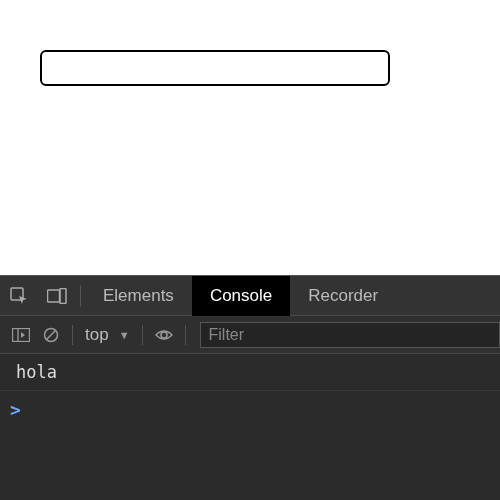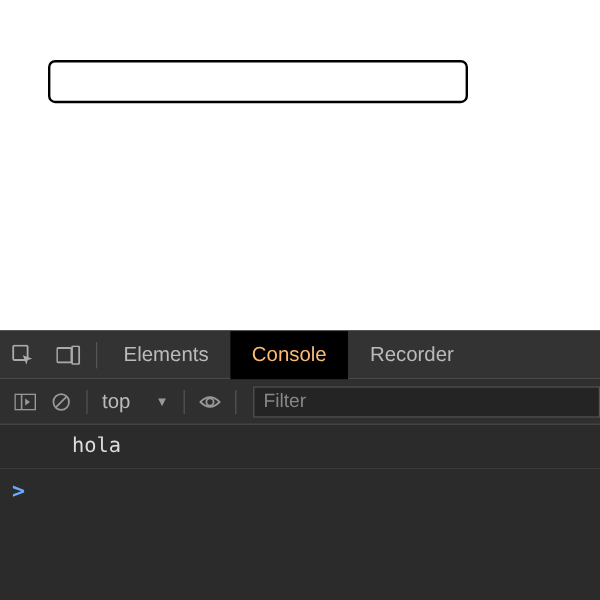--- a/index.html
+++ b/index.html
@@ -65,21 +65,21 @@
   .dt-tab {
     padding: 0 18px;
     height: 40px;
     line-height: 40px;
     color: #bbb;
     cursor: pointer;
     white-space: nowrap;
   }
   .dt-tab.active {
     background: #000;
-    color: #fdba74;
+    color: #ffffff;
   }
   .dt-toolbar {
     display: flex;
     align-items: center;
     height: 38px;
     background: #2f2f2f;
     border-bottom: 1px solid #4a4a4a;
     padding-left: 6px;
   }
   .tb-icon {
@@ -96,21 +96,21 @@
     height: 20px;
     background: #555;
     margin: 0 6px;
   }
   .context-select {
     display: flex;
     align-items: center;
     color: #bbb;
     cursor: pointer;
     padding: 0 6px;
-    gap: 21px;
+    gap: 10px;
   }
   .context-select .tri {
     font-size: 11px;
     color: #999;
   }
   .filter-input {
     flex: 1;
     margin-left: 8px;
     height: 26px;
     background: #242424;
@@ -119,21 +119,21 @@
     padding: 0 8px;
     font-size: 16px;
     outline: none;
   }
   .filter-input::placeholder { color: #888; }
   .console-body {
     font-family: Menlo, Consolas, monospace;
     font-size: 17px;
   }
   .log-row {
-    padding: 8px 0 8px 60px;
+    padding: 8px 0 8px 16px;
     border-bottom: 1px solid #3a3a3a;
     color: #ddd;
   }
   .prompt-row {
     padding: 8px 10px;
     color: #6aa9ff;
     font-weight: bold;
     font-size: 18px;
   }
   svg { display: block; }

